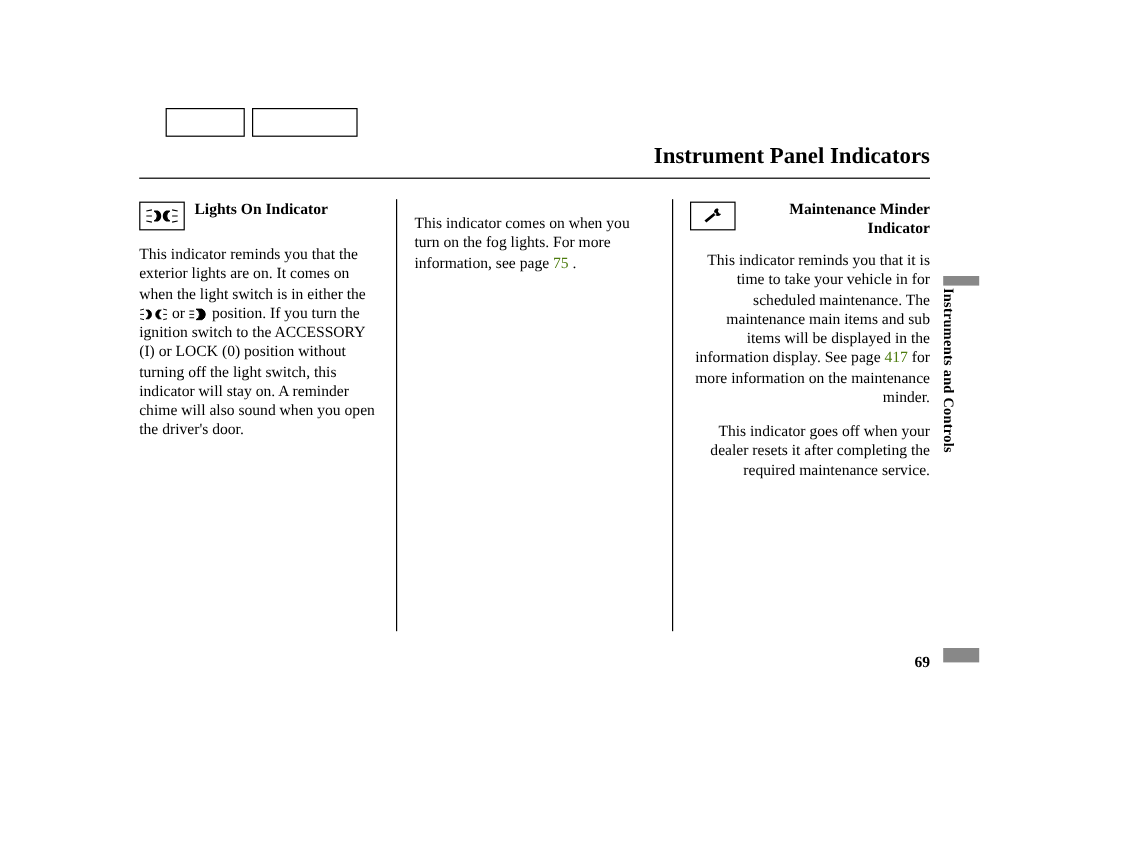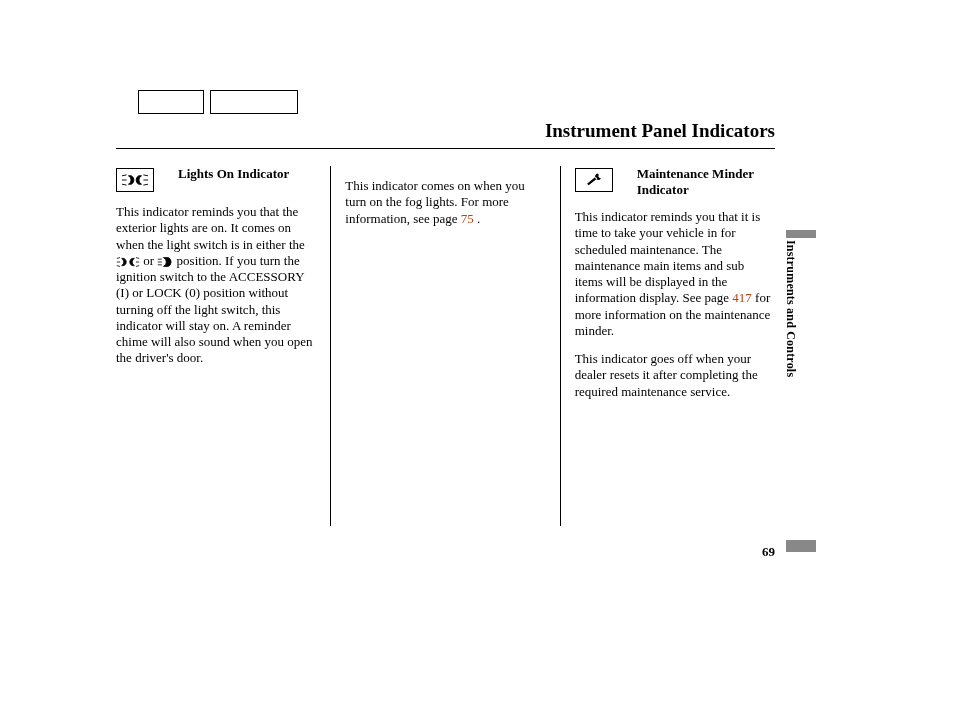--- a/index.html
+++ b/index.html
@@ -57,31 +57,31 @@
     display: flex;
     height: 360px;
   }
   .col {
     flex: 1 1 0;
     padding: 0 14px;
     font-size: 13px;
     line-height: 1.25;
   }
   .col:first-child { padding-left: 0; }
-  .col:last-child  { padding-right: 0; }
+  .col:last-child  { padding-right: 0; text-align: right; }
   .col-divider {
     width: 0;
     border-left: 1px solid #000;
     height: 100%;
   }
 
   .section-header {
     display: flex;
     align-items: flex-start;
-    gap: 24px;
+    gap: 8px;
     margin-bottom: 0;
   }
   .icon-box {
     border: 1px solid #000;
     width: 36px;
     height: 22px;
     display: flex;
     align-items: center;
     justify-content: center;
     flex: 0 0 auto;
@@ -104,21 +104,21 @@
   }
   .body-text p { margin: 12px 0 12px 0; }
 
   .inline-icon {
     display: inline-block;
     vertical-align: middle;
     height: 12px;
   }
   .inline-icon svg { height: 12px; width: auto; }
 
-  .page-ref { color: #c2410c; }
+  .page-ref { color: #4d7c0f; }
 
   .side-label {
     position: absolute;
     right: 156px;
     top: 240px;
     writing-mode: vertical-rl;
     font-family: "Times New Roman", serif;
     font-weight: bold;
     font-size: 12px;
     letter-spacing: 0.2px;

